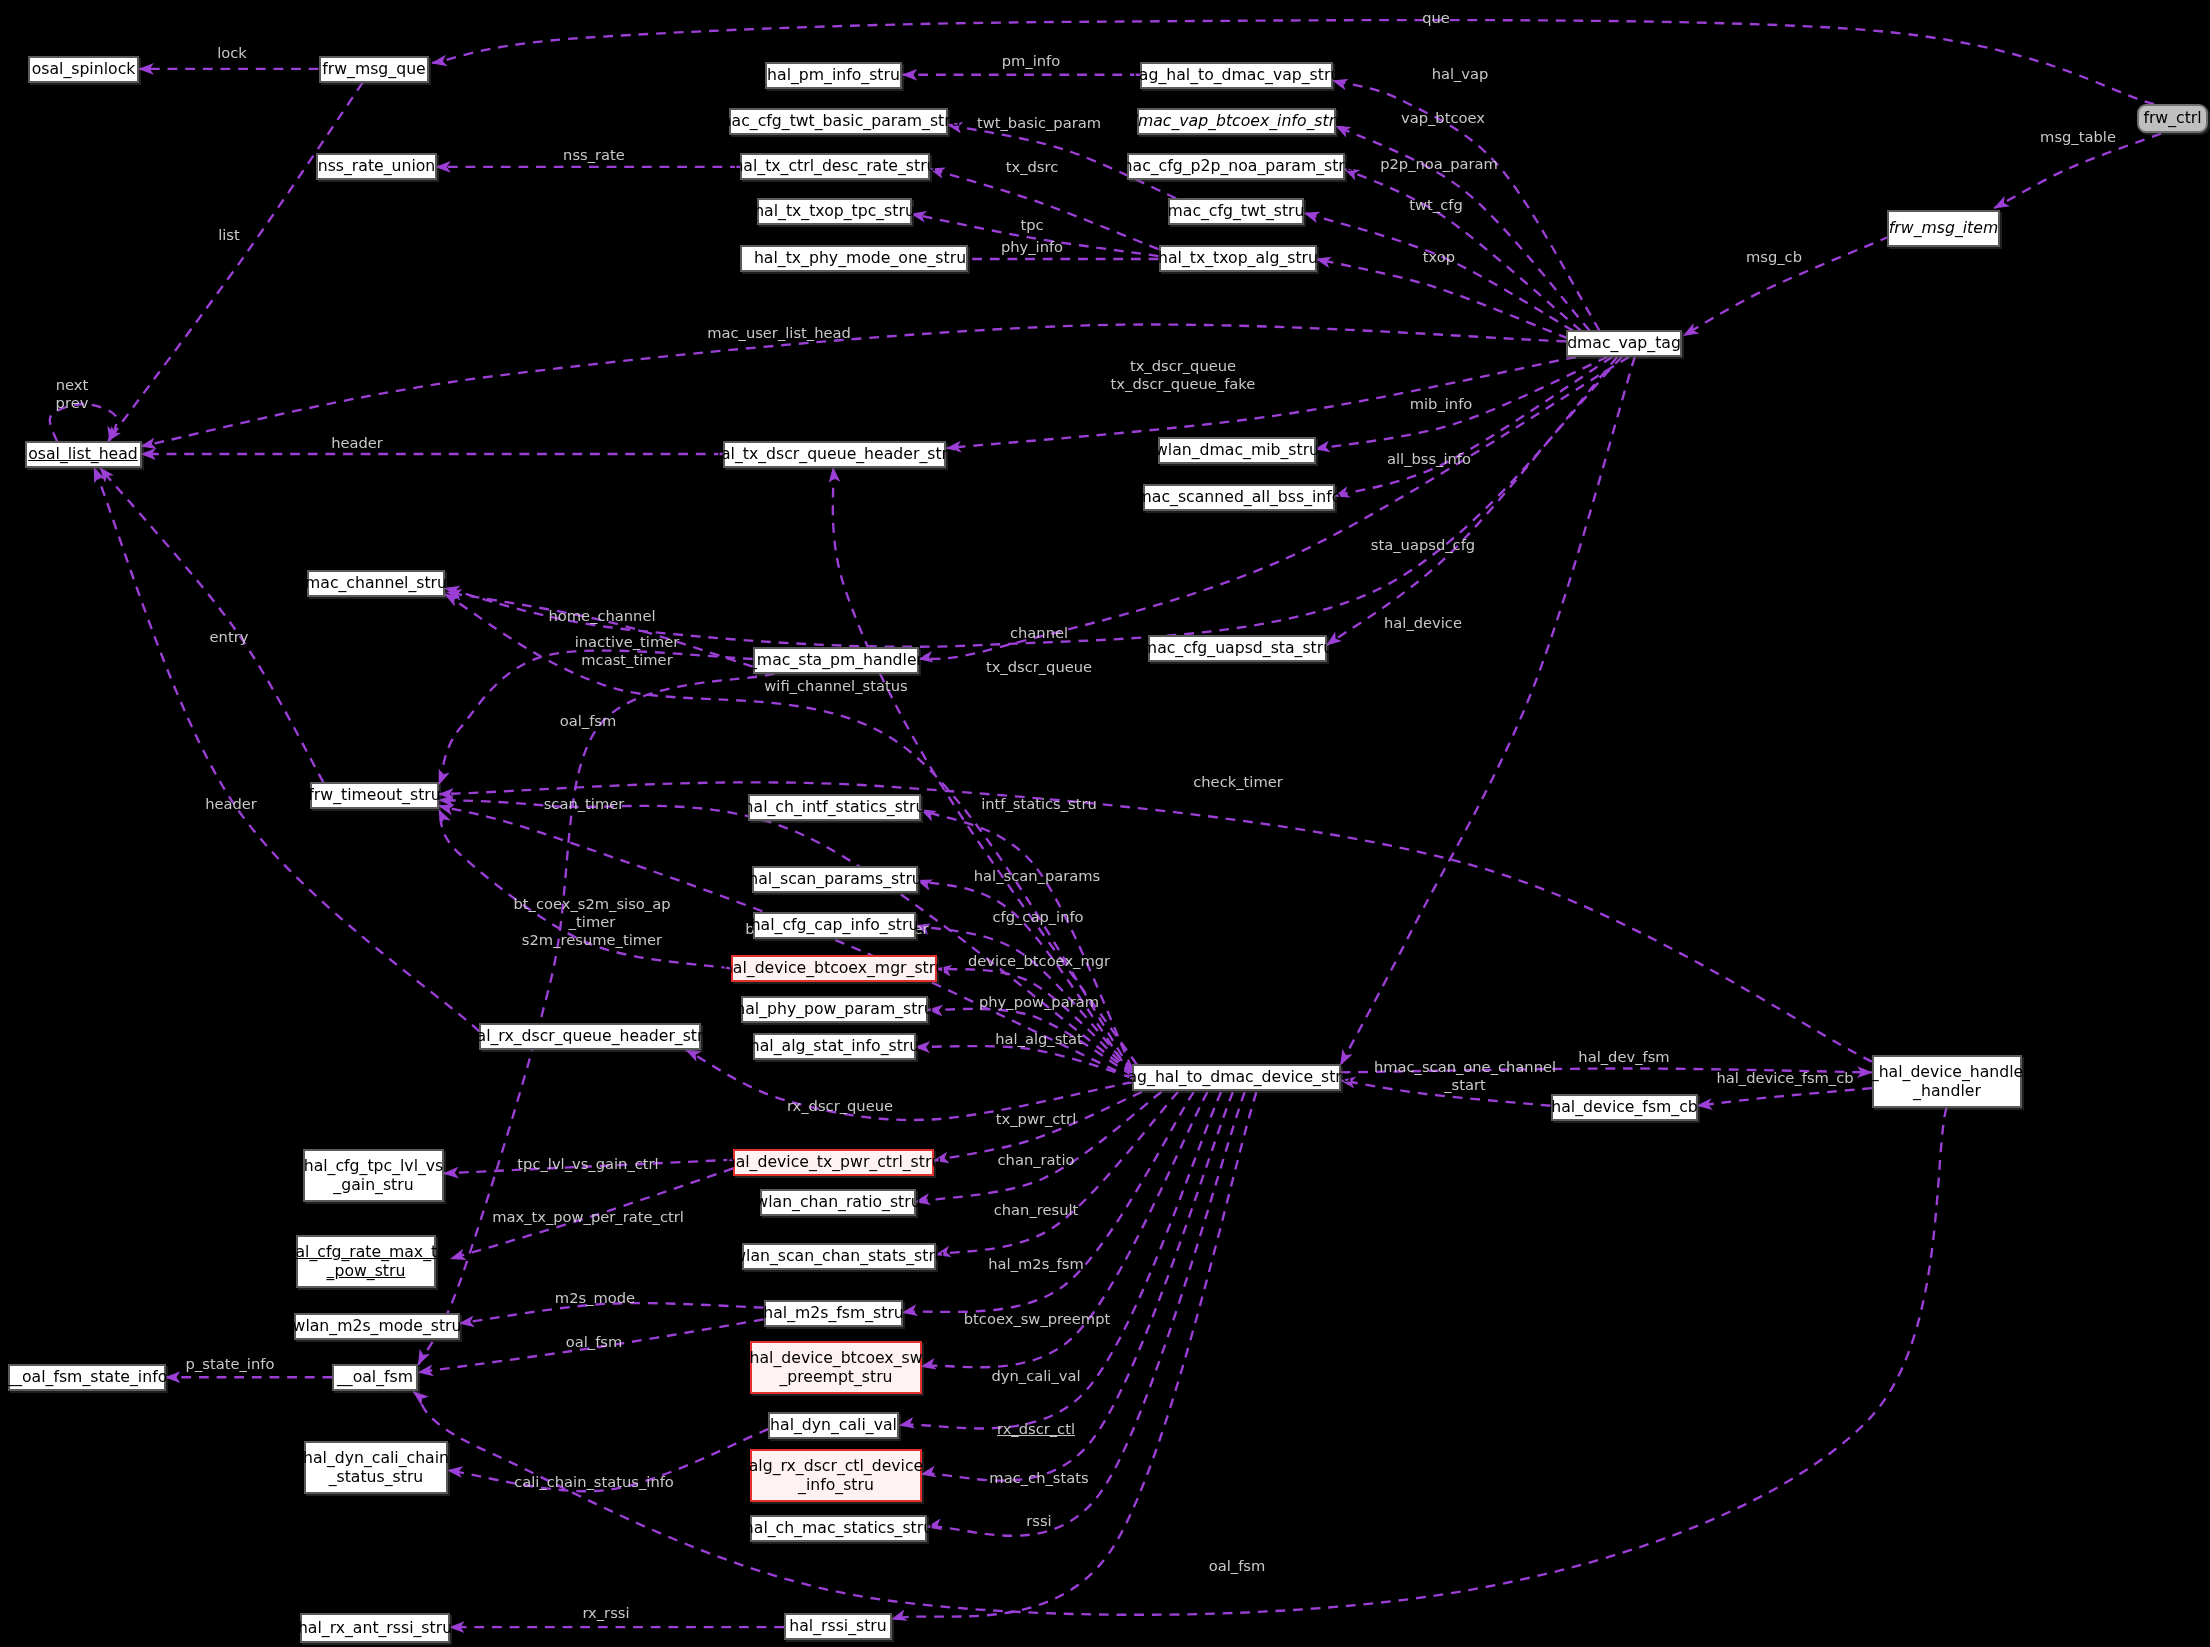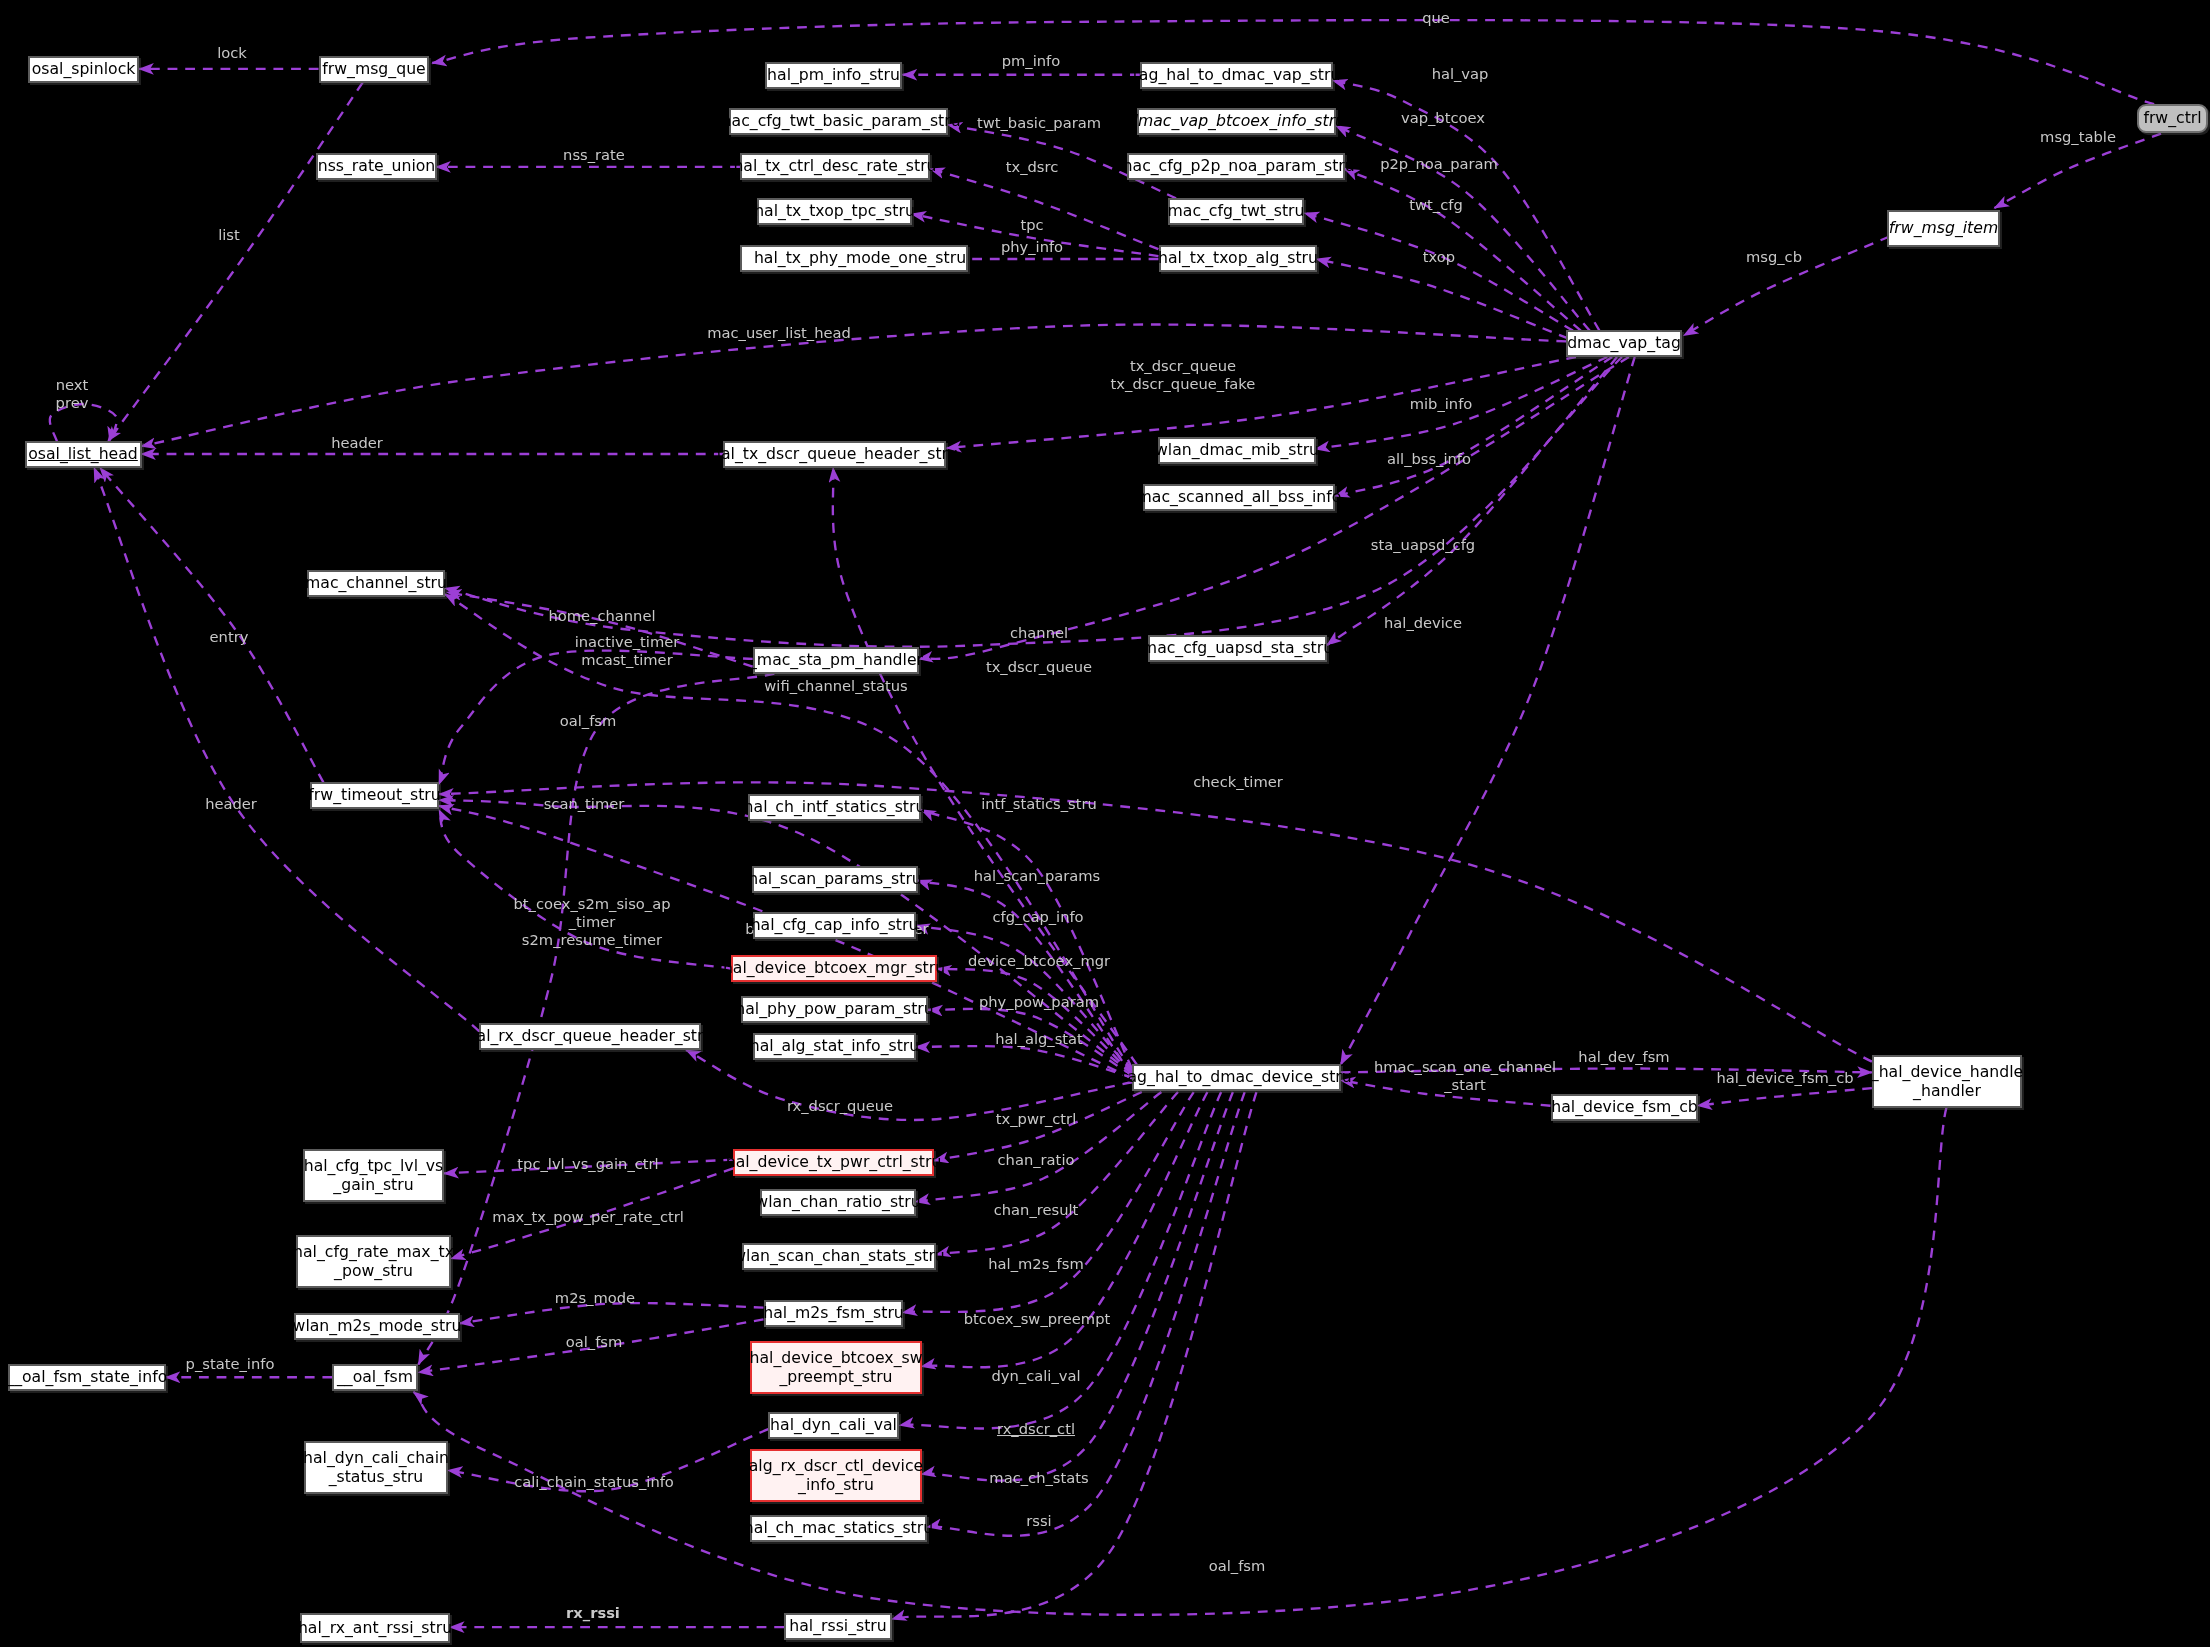--- a/index.html
+++ b/index.html
@@ -196,21 +196,21 @@
       <div class="node" style="left: 1551px; top: 1094px; width: 147px; height: 26.5px;">
         <div>hal_device_fsm_cb</div>
       </div>
       <div class="node" style="left: 303px; top: 1149px; width: 141px; height: 53px;">
         <div>hal_cfg_tpc_lvl_vs</div>
         <div>_gain_stru</div>
       </div>
       <div class="node red" style="left: 733px; top: 1149px; width: 201px; height: 26.5px;">
         <div>hal_device_tx_pwr_ctrl_stru</div>
       </div>
-      <div class="node" style="left: 296px; top: 1235px; width: 155px; height: 53px;">
+      <div class="node" style="left: 296px; top: 1235px; width: 140px; height: 53px; text-decoration: underline;">
         <div>hal_cfg_rate_max_tx</div>
         <div>_pow_stru</div>
       </div>
       <div class="node" style="left: 760px; top: 1189px; width: 156px; height: 26.5px;">
         <div>wlan_chan_ratio_stru</div>
       </div>
       <div class="node" style="left: 742px; top: 1243px; width: 194px; height: 26.5px;">
         <div>wlan_scan_chan_stats_stru</div>
       </div>
       <div class="node" style="left: 294px; top: 1313px; width: 166px; height: 26.5px;">
@@ -436,21 +436,21 @@
       </div>
       <div class="elabel" style="left: 594px; top: 1342px;">
         <div>oal_fsm</div>
       </div>
       <div class="elabel" style="left: 230px; top: 1364px;">
         <div>p_state_info</div>
       </div>
       <div class="elabel" style="left: 594px; top: 1482px;">
         <div>cali_chain_status_info</div>
       </div>
-      <div class="elabel" style="left: 593px; top: 1613px; font-weight: bold;">
+      <div class="elabel" style="left: 606px; top: 1613px;">
         <div>rx_rssi</div>
       </div>
       <div class="elabel" style="left: 1237px; top: 1566px;">
         <div>oal_fsm</div>
       </div>
     </div>
 </div>
 
 
 </body></html>

